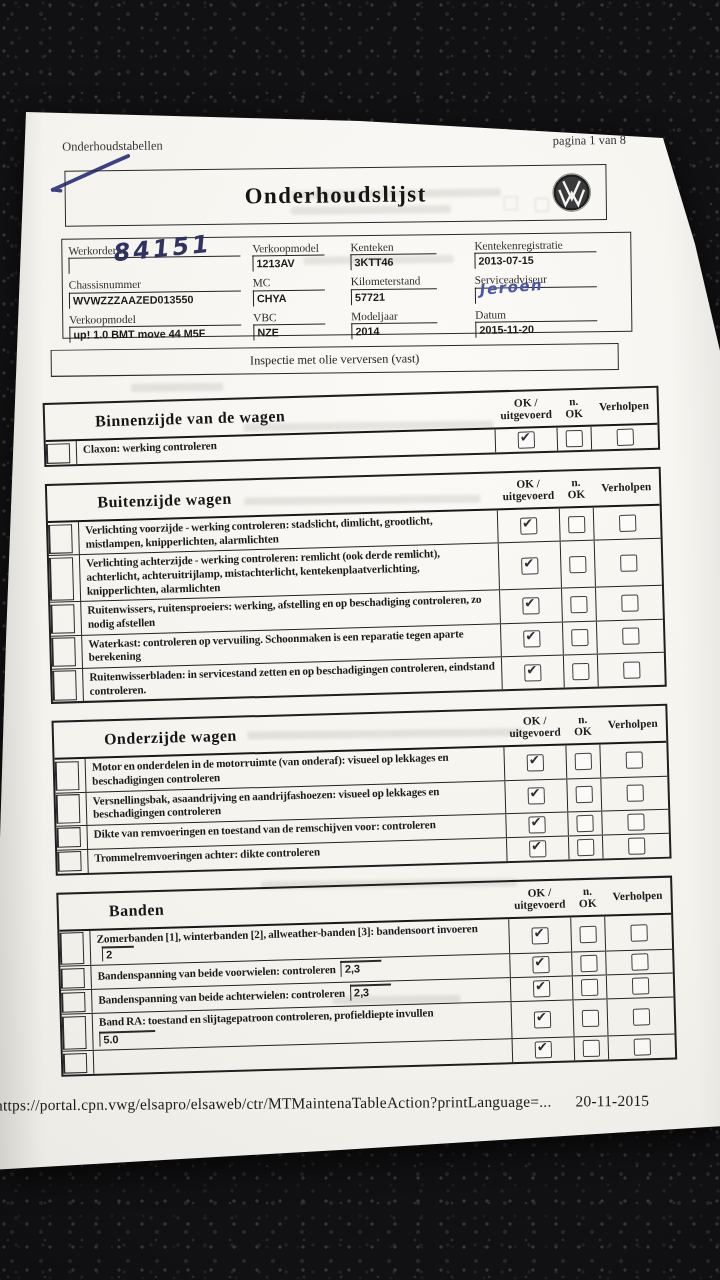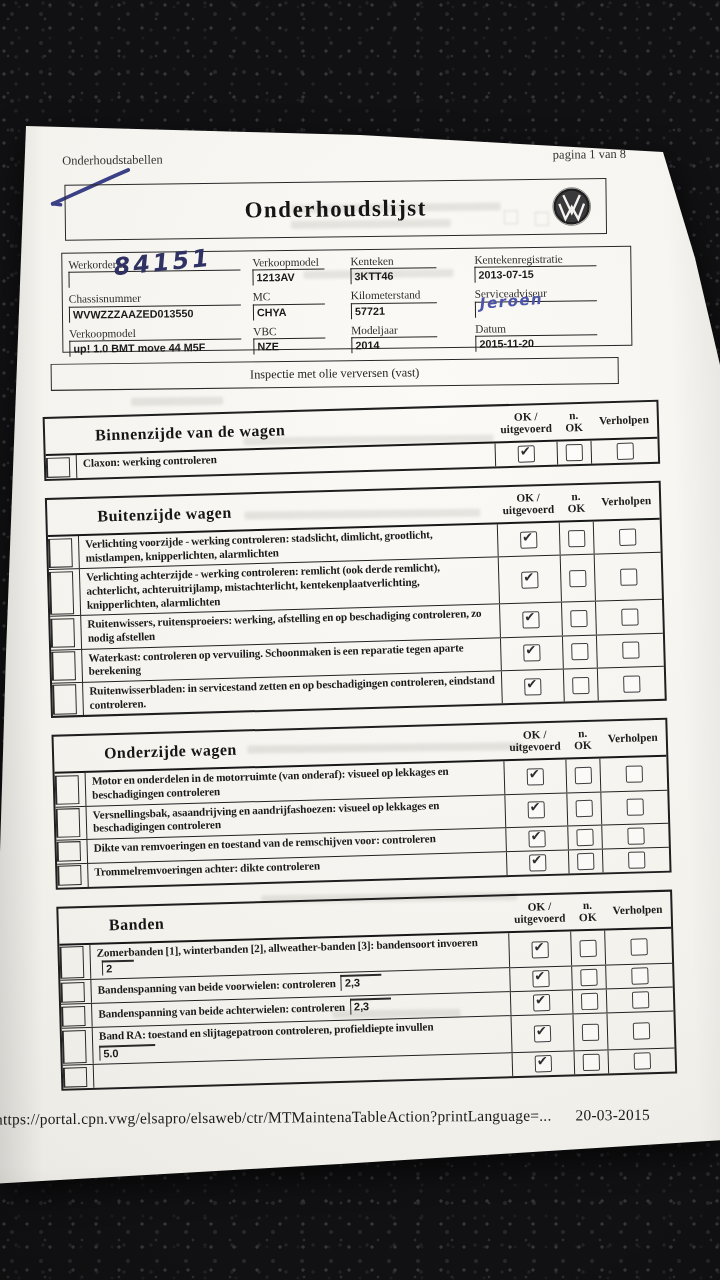--- a/index.html
+++ b/index.html
@@ -19,21 +19,20 @@
   .paper-wrap{position:absolute;inset:0;filter:drop-shadow(2px 10px 16px rgba(0,0,0,.65));}
   .paper{
     position:absolute;inset:0;
     clip-path:polygon(26px 112px,360px 121px,663px 138px,695px 244px,724px 368px,724px 1126px,340px 1150px,-10px 1170px,6px 640px);
     background:
       linear-gradient(180deg, rgba(0,0,0,.10), rgba(0,0,0,0) 4%),
       linear-gradient(90deg,  rgba(0,0,0,.10), rgba(0,0,0,0) 6%),
       linear-gradient(268deg, rgba(0,0,0,.07), rgba(0,0,0,0) 8%),
       linear-gradient(0deg,   rgba(0,0,0,.14), rgba(0,0,0,0) 9%),
       radial-gradient(120% 90% at 60% 30%, #fbfaf6 0%, #f4f2ed 55%, #e7e5df 100%);
-    margin-top: 14px;
   }
   .content{position:absolute;left:40px;top:138px;width:616px;transform:rotate(-.7deg);transform-origin:0 0;color:#1d1d1d;}
 
   
   .ghost{position:absolute;background:#6b6960;opacity:.14;filter:blur(1.4px);border-radius:2px;height:8px;}
   .ghost-sq{position:absolute;width:12px;height:12px;border:1.6px solid #6b6960;opacity:.18;filter:blur(1px);background:none;}
 
   .doc-header{display:flex;justify-content:space-between;padding:0 30px 0 22px;font-size:12.5px;color:#333;margin-top:2px;}
 
   .title-box{position:relative;margin:16px 0 0 24px;width:540px;height:54px;border:1.6px solid #2a2a2a;
@@ -421,16 +420,16 @@
                 </div>
   </div>
             </div>
   </div>
         </div>
 
   </div>
 
   <div class="footer">
     <span class="url">https://portal.cpn.vwg/elsapro/elsaweb/ctr/MTMaintenaTableAction?printLanguage=...</span>
-    <span class="date">20-03-2015</span>
+    <span class="date">20-11-2015</span>
   </div>
 </div>
 </div>
 
 </body></html>

